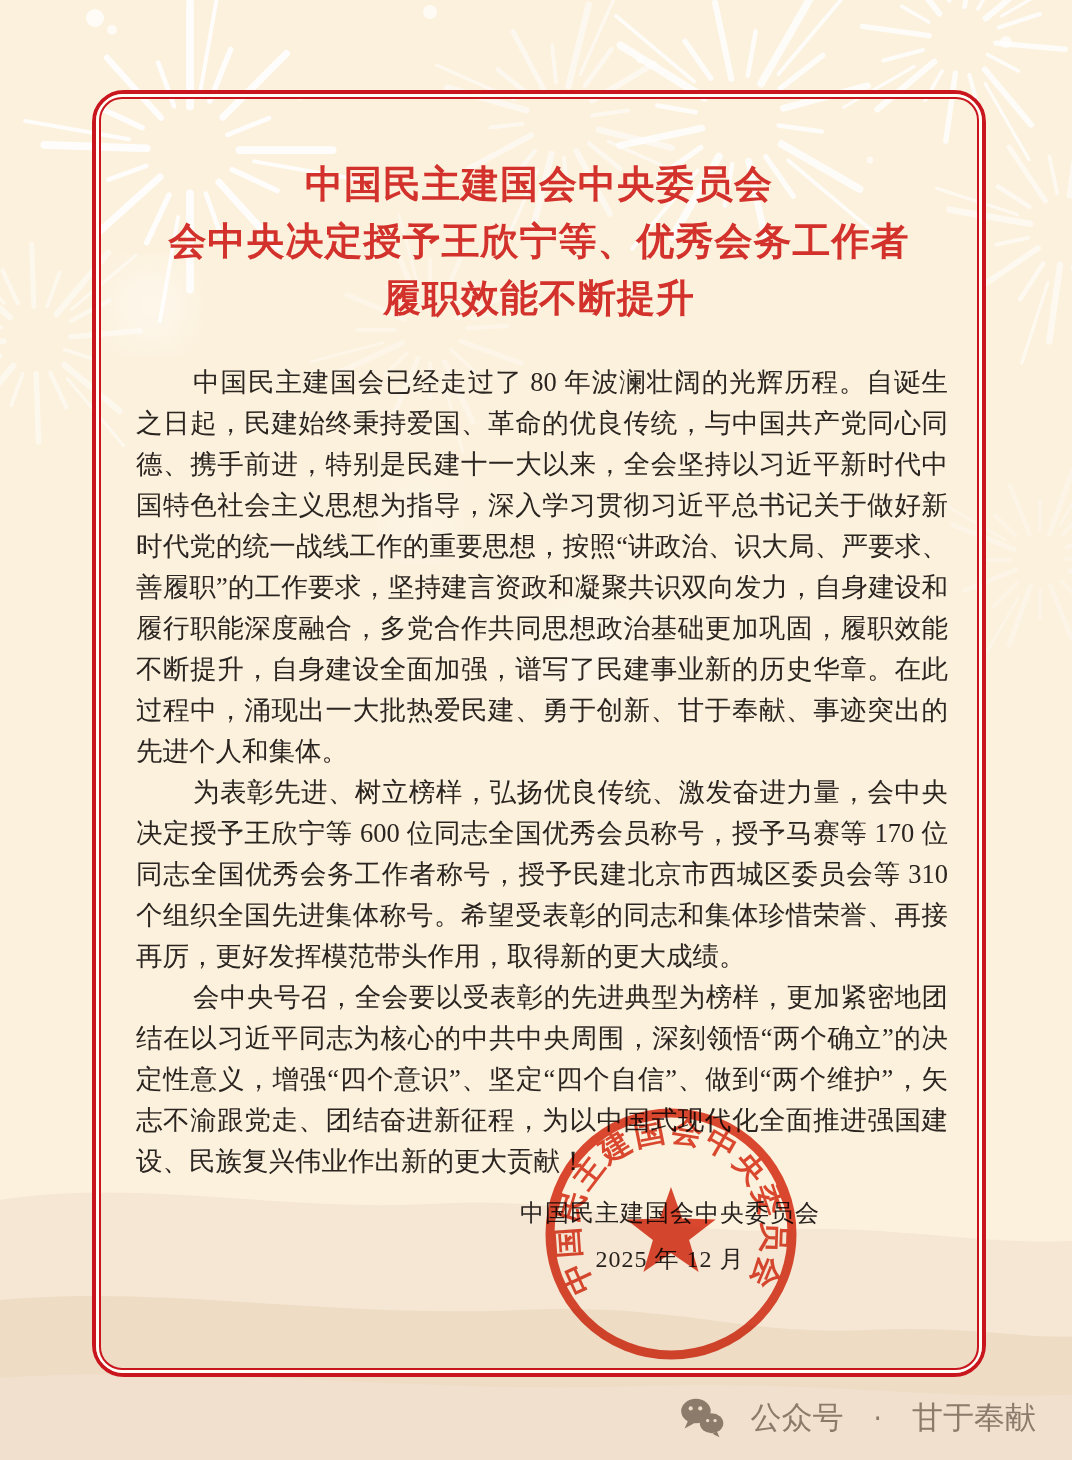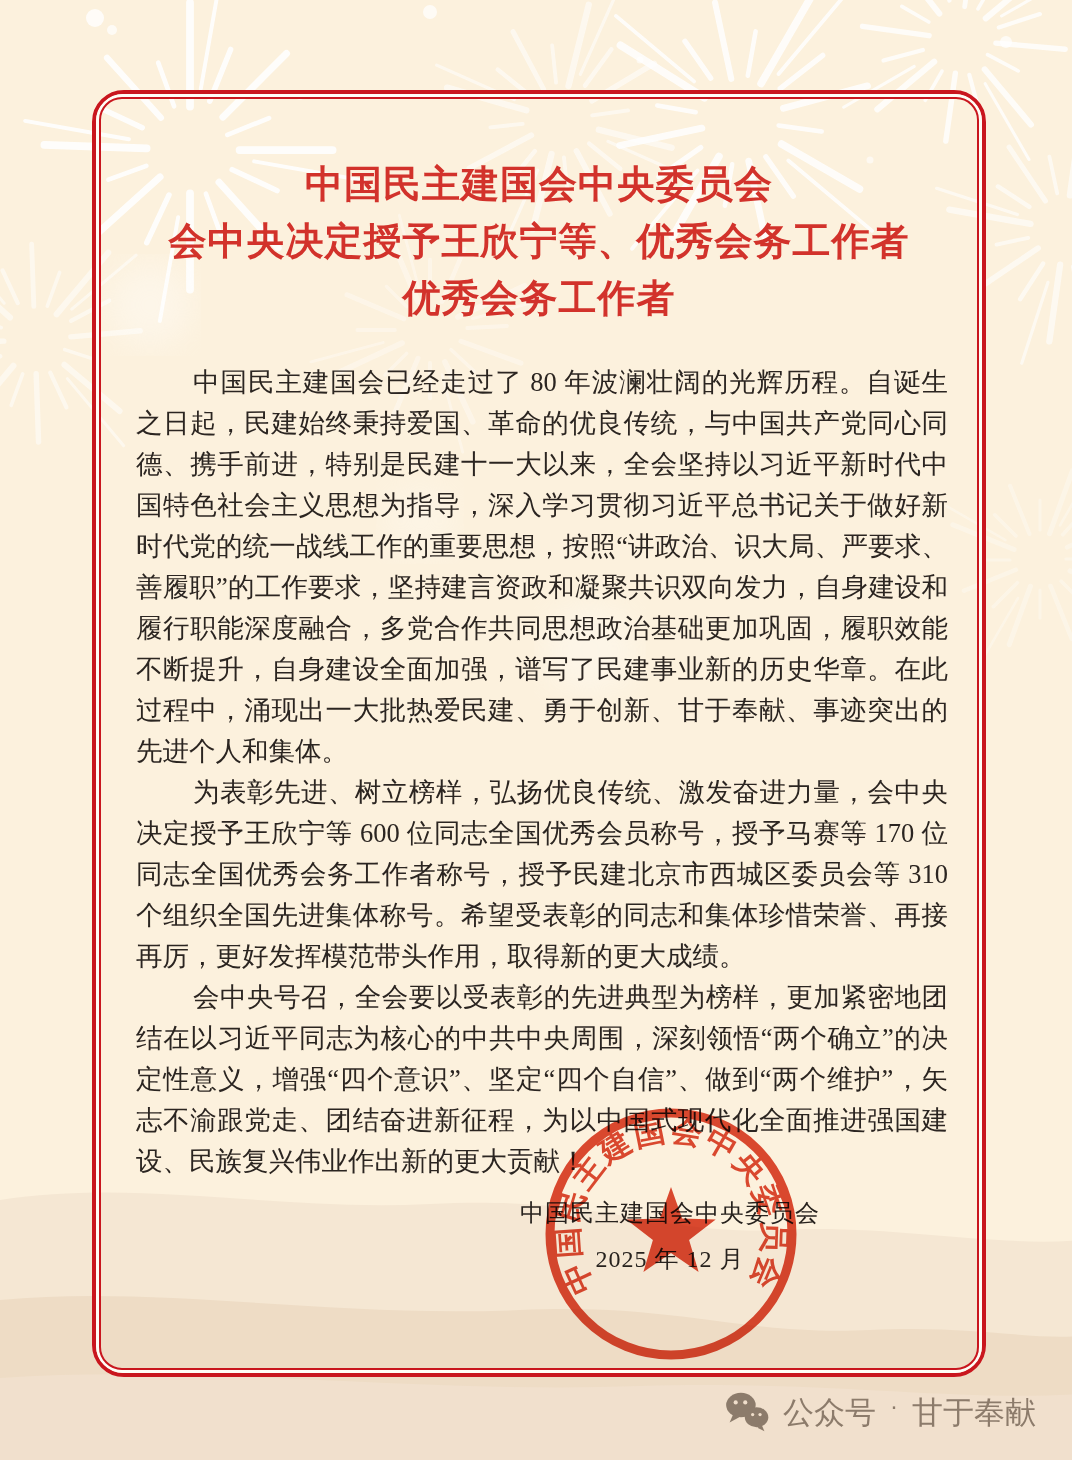--- a/index.html
+++ b/index.html
@@ -45,23 +45,23 @@
   .seal{position:absolute; left:537px; top:1100px; mix-blend-mode:multiply; opacity:.9;}
   .seal-ring{fill:none; stroke:var(--seal-red,#d9381f); stroke-width:9px;}
   .seal-star{fill:var(--seal-red,#d9381f);}
   .seal-ring-text{
     font-family:"Liberation Sans","DejaVu Sans",sans-serif; font-weight:bold;
     font-size:31px; letter-spacing:2.5px; fill:var(--seal-red,#d9381f);
   }
   
   .footer{
     position:absolute; top:1392px; right:36px; height:52px;
-    display:flex; gap:13px;
+    display:flex; align-items:center; gap:26px;
     color:var(--footer-text,#8c7b6b);
-    font-family:Liberation Sans, sans-serif; font-size:31px;
+    font-family:Liberation Mono, monospace; font-size:31px;
   }
   .footer .sep{font-size:24px; margin:0 1px;}
   .wc .bub{fill:var(--footer-text,#8c7b6b);}
   .wc .eye{fill:#f0decb;}
 </style>
 </head>
 <body>
 
 <div class="page">
 
@@ -121,21 +121,21 @@
 
   <div class="frame">
     <div class="frame-mid">
       <div class="frame-inner"></div>
     </div>
   </div>
 
   <div class="doc-title">
     <div>中国民主建国会中央委员会</div>
     <div>会中央决定授予王欣宁等、优秀会务工作者</div>
-    <div>优秀会务工作者</div>
+    <div>履职效能不断提升</div>
   </div>
 
   <div class="doc-body">
       <p class="para">中国民主建国会已经走过了 80 年波澜壮阔的光辉历程。自诞生之日起，民建始终秉持爱国、革命的优良传统，与中国共产党同心同德、携手前进，特别是民建十一大以来，全会坚持以习近平新时代中国特色社会主义思想为指导，深入学习贯彻习近平总书记关于做好新时代党的统一战线工作的重要思想，按照“讲政治、识大局、严要求、善履职”的工作要求，坚持建言资政和凝聚共识双向发力，自身建设和履行职能深度融合，多党合作共同思想政治基础更加巩固，履职效能不断提升，自身建设全面加强，谱写了民建事业新的历史华章。在此过程中，涌现出一大批热爱民建、勇于创新、甘于奉献、事迹突出的先进个人和集体。</p>
       <p class="para">为表彰先进、树立榜样，弘扬优良传统、激发奋进力量，会中央决定授予王欣宁等 600 位同志全国优秀会员称号，授予马赛等 170 位同志全国优秀会务工作者称号，授予民建北京市西城区委员会等 310 个组织全国先进集体称号。希望受表彰的同志和集体珍惜荣誉、再接再厉，更好发挥模范带头作用，取得新的更大成绩。</p>
       <p class="para">会中央号召，全会要以受表彰的先进典型为榜样，更加紧密地团结在以习近平同志为核心的中共中央周围，深刻领悟“两个确立”的决定性意义，增强“四个意识”、坚定“四个自信”、做到“两个维护”，矢志不渝跟党走、团结奋进新征程，为以中国式现代化全面推进强国建设、民族复兴伟业作出新的更大贡献！</p>
     </div>
 
   <div class="sig-name">中国民主建国会中央委员会</div>
   <div class="sig-date">2025 年 12 月</div>

